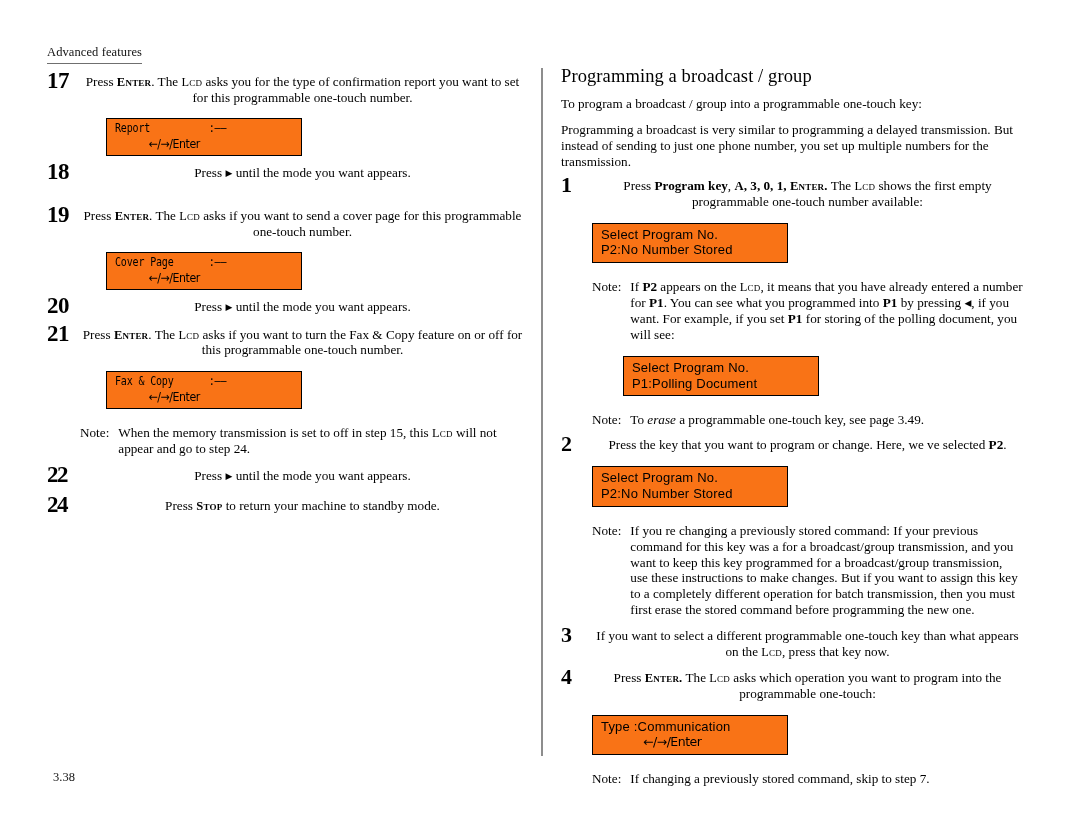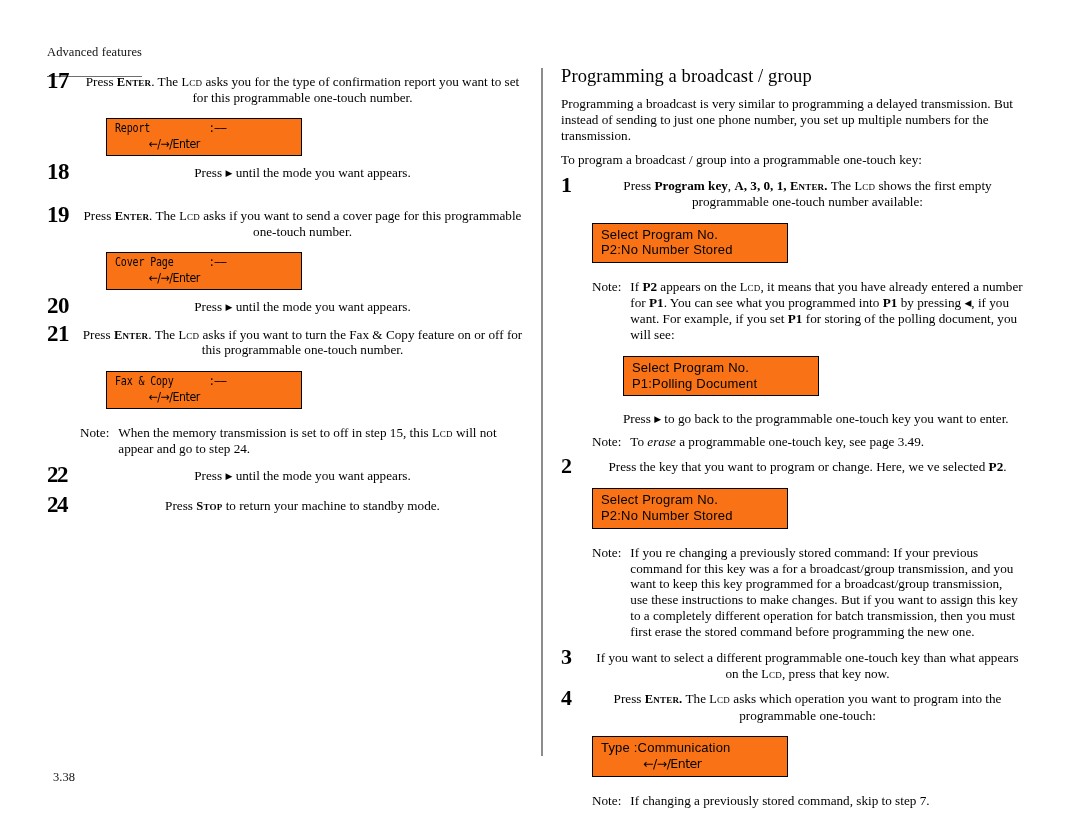--- a/index.html
+++ b/index.html
@@ -21,21 +21,21 @@
     inset: 0;
   }
 
   
   .running-header {
     position: absolute;
     left: 47px;
     top: 45px;
     font-size: 12.5px;
     letter-spacing: 0.1px;
-    padding-bottom: 16px;
+    padding-bottom: 3px;
     border-bottom: 1.2px solid #6f6f6f;
     color: #111;
     white-space: nowrap;
   }
 
   
   .col-left {
     position: absolute;
     left: 47px;
     top: 74px;
@@ -275,23 +275,23 @@
       <div class="step-num narrow">24</div>
       <div class="step-body">Press <span class="scb">Stop</span> to return your machine to standby mode.</div>
     </div>
 
   </div>
 
   <div class="col-right">
 
     <h2 class="section-title">Programming a broadcast / group</h2>
 
+    <p class="para" style="margin-bottom:10px;">To program a broadcast / group into a programmable one-touch key:</p>
+
     <p class="para">Programming a broadcast is very similar to programming a delayed transmission. But instead of sending to just one phone number, you set up multiple numbers for the transmission.</p>
-
-    <p class="para" style="margin-bottom:10px;">To program a broadcast / group into a programmable one-touch key:</p>
 
     
     <div class="step">
       <div class="step-num">1</div>
       <div class="step-body">Press <b>Program key</b>, <span class="scb">A</span><b>, 3, 0, 1,</b> <span class="scb">Enter.</span> The <span class="sc">Lcd</span> shows the first empty programmable one-touch number available:</div>
     </div>
 
     <div class="lcd lcd-wide">
       <div class="lcd-line">Select Program No.</div>
       <div class="lcd-line">P2:No Number Stored</div>
@@ -301,21 +301,20 @@
     <div class="note indent-r">
       <div class="note-label">Note:</div>
       <div class="note-text">If <b>P2</b> appears on the <span class="sc">Lcd</span>, it means that you have already entered a number for <b>P1</b>. You can see what you programmed into <b>P1</b> by pressing <span class="tri-l">◀</span>, if you want. For example, if you set <b>P1</b> for storing of the polling document, you will see:</div>
     </div>
 
     <div class="lcd lcd-wide nested">
       <div class="lcd-line">Select Program No.</div>
       <div class="lcd-line">P1:Polling Document</div>
     </div>
 
-    <div class="sub-para" style="margin-left:62px;">Press <span class="tri-r">▶</span> to go back to the programmable one-touch key you want to enter.</div>
 
     
     <div class="note indent-r">
       <div class="note-label">Note:</div>
       <div class="note-text">To <span class="it">erase</span> a programmable one-touch key, see page 3.49.</div>
     </div>
 
     
     <div class="step" style="margin-top:9px;">
       <div class="step-num">2</div>

